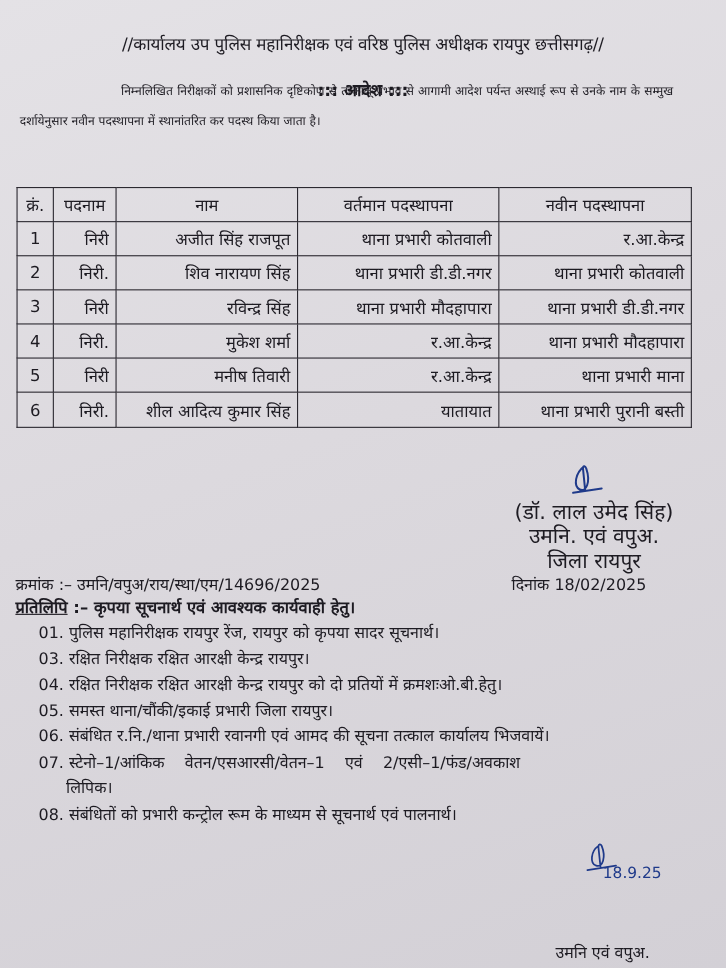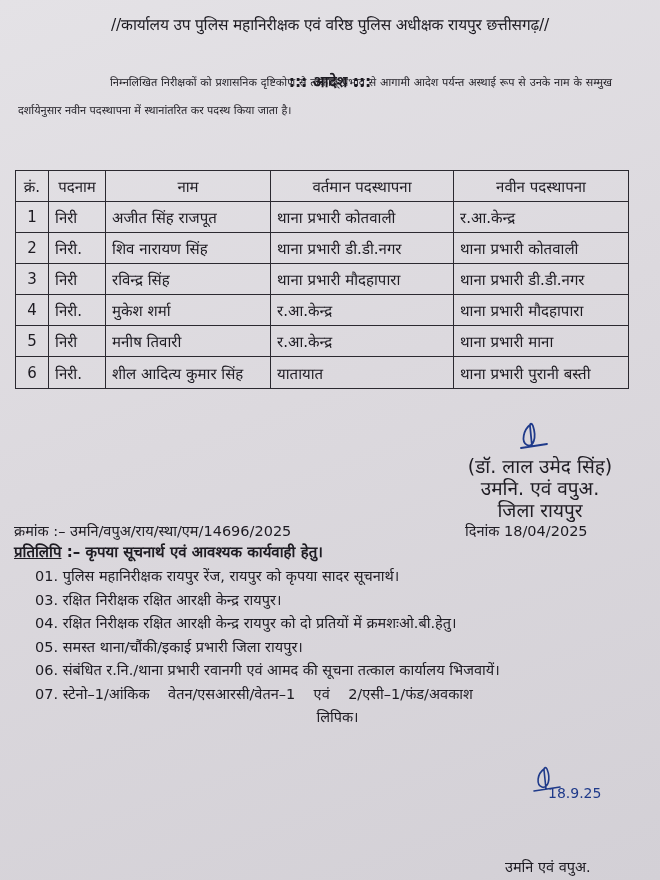--- a/index.html
+++ b/index.html
@@ -5,39 +5,39 @@
     html, body { margin: 0; padding: 0; }
     body {
       width: 660px; height: 880px; overflow: hidden;
       background: linear-gradient(160deg, #e4e2e6 0%, #dcd9de 45%, #d3d0d6 100%);
       font-family: "DejaVu Sans", sans-serif;
       color: #1d1b22;
       position: relative;
     }
     .page { position: absolute; inset: 0; }
     .hdr-title {
-      position: absolute; top: 13px; left: 0; width: 660px; text-align: center;
+      position: absolute; top: 28px; left: 0; width: 660px; text-align: center;
       font-size: 15.5px; letter-spacing: -0.2px;
     }
     .hdr-sub {
       position: absolute; top: 38px; left: 0; width: 660px; text-align: center;
       font-size: 15.5px; font-weight: bold; margin-top: 32px;
     }
     .intro {
       position: absolute; top: 69px; left: 18px; width: 594px;
       font-size: 11px; line-height: 28px; text-align: justify;
       text-indent: 92px;
     }
     table.posting {
       position: absolute; top: 170px; left: 15px; width: 614px;
       border-collapse: collapse; font-size: 15px;
     }
     table.posting th, table.posting td {
       border: 1.4px solid #2b2930; height: 30px; padding: 0 6px;
-      font-weight: normal; text-align: left; vertical-align: middle;
+      font-weight: normal; text-align: right; vertical-align: middle;
       white-space: nowrap;
     }
     table.posting th { text-align: center; }
     table.posting td.num { text-align: center; width: 20px; }
     table.posting th.c0 { width: 20px; }
     table.posting th.c1, td.c1 { width: 44px; }
     table.posting th.c2, td.c2 { width: 152px; }
     table.posting th.c3, td.c3 { width: 170px; }
     table.posting td.r6 { height: 31px; }
     .sigblock {
@@ -54,21 +54,21 @@
     }
     .copy-h {
       position: absolute; top: 541px; left: 14px; font-size: 15px; font-weight: bold;
     }
     .copy-h .lbl { text-decoration: underline; }
     .list {
       position: absolute; top: 565px; left: 35px; width: 580px;
       font-size: 14.5px; line-height: 23.5px; margin: 0; padding: 0; list-style: none;
     }
     .list li { margin: 0; }
-    .list li .wrap { display: block; padding-left: 25px; text-align: center; }
+    .list li .wrap { display: block; padding-left: 25px; }
     .sig2 { position: absolute; top: 765px; left: 530px; width: 80px; height: 40px; }
     .endblock {
       position: absolute; top: 856px; left: 505px; font-size: 14.5px; line-height: 22px;
     }
   </style>
 </head>
 <body>
 
 <div class="page">
 
@@ -138,37 +138,38 @@
   </svg>
 
   <div class="sigblock">
     <div class="sp"></div>
     <div>(डॉ. लाल उमेद सिंह)</div>
     <div>उमनि. एवं वपुअ.</div>
     <div>जिला रायपुर</div>
   </div>
 
   <div class="ref">क्रमांक :– उमनि/वपुअ/राय/स्था/एम/14696/2025</div>
-  <div class="refdate">दिनांक 18/04/2025</div>
+  <div class="refdate">दिनांक 18/02/2025</div>
 
   <div class="copy-h">
     <span class="lbl">प्रतिलिपि</span>
     <span>:–  कृपया सूचनार्थ एवं आवश्यक कार्यवाही हेतु।</span>
   </div>
 
   <ul class="list">
     <li>01. पुलिस महानिरीक्षक रायपुर रेंज, रायपुर को कृपया सादर सूचनार्थ।</li>
     <li>03. रक्षित निरीक्षक रक्षित आरक्षी केन्द्र रायपुर।</li>
     <li>04. रक्षित निरीक्षक रक्षित आरक्षी केन्द्र रायपुर को दो प्रतियों में क्रमशःओ.बी.हेतु।</li>
     <li>05. समस्त थाना/चौंकी/इकाई प्रभारी जिला रायपुर।</li>
     <li>06. संबंधित र.नि./थाना प्रभारी रवानगी एवं आमद की सूचना तत्काल कार्यालय भिजवायें।</li>
     <li>
       <span style="white-space:pre;">07. स्टेनो–1/आंकिक    वेतन/एसआरसी/वेतन–1    एवं    2/एसी–1/फंड/अवकाश</span>
       <span class="wrap">लिपिक।</span>
     </li>
+    <li>08. संबंधितों को प्रभारी कन्ट्रोल रूम के माध्यम से सूचनार्थ एवं पालनार्थ।</li>
   </ul>
 
   <svg class="sig2" viewBox="0 0 80 40">
     <path d="M14 4 C7 9, 6 20, 12 22 C18 24, 21 14, 17 4 C16 2, 14 2, 14 5 L16 24 M4 26 L30 22" fill="none" stroke="#1f3a8a" stroke-width="1.6" stroke-linecap="round"></path>
     <text x="18" y="33" font-size="14" fill="#1f3a8a" font-family="DejaVu Sans, sans-serif">18.9.25</text>
   </svg>
 
   <div class="endblock">
     <div>उमनि एवं वपुअ.</div>
     <div>जिला–रायपुर</div>

